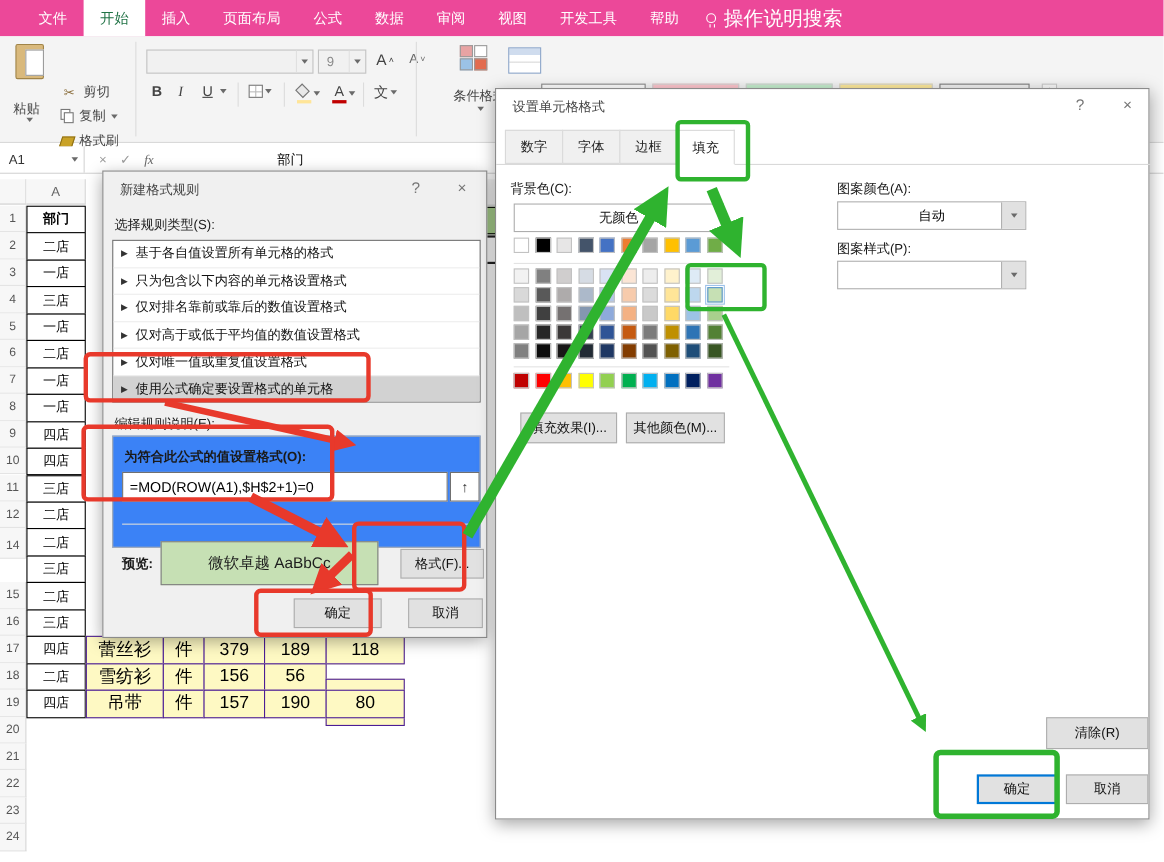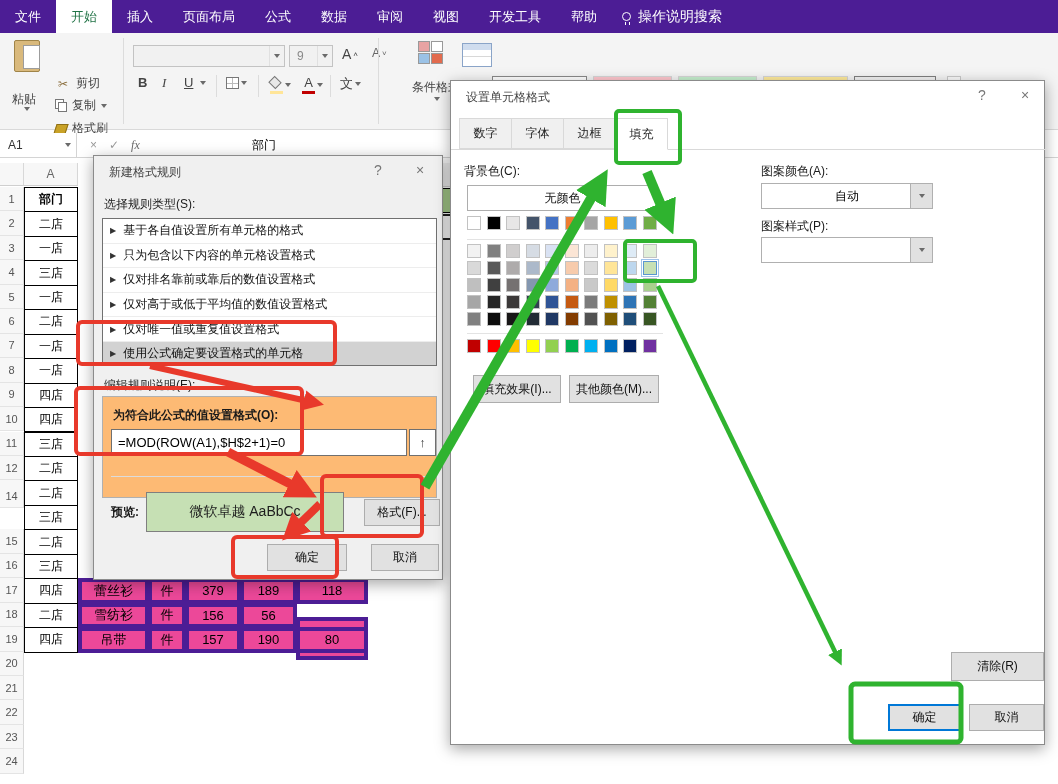--- a/index.html
+++ b/index.html
@@ -1,24 +1,24 @@
 <!DOCTYPE html>
 <html style="--red: #e8392b; --green: #2fb32f;"><head>
 <meta charset="utf-8">
 <style>
   html,body{margin:0;padding:0;background:#fff;}
   *{box-sizing:border-box;font-family:"Liberation Sans","DejaVu Sans",sans-serif;}
   .stage{position:relative;width:1058px;height:784px;overflow:hidden;background:#fff;}
 
   
-  .titlebar{position:absolute;left:0;top:0;width:1058px;height:33px;background:#4c1d95;display:flex;align-items:stretch;}
+  .titlebar{position:absolute;left:0;top:0;width:1058px;height:33px;background:#ec4899;display:flex;align-items:stretch;padding-left:20px;}
   .rtabs{display:flex;align-items:stretch;}
   .rtab{color:#fff;font-size:13px;display:flex;align-items:center;padding:0 15px;cursor:default;}
   .rtab.active{background:#fff;color:#217346;}
-  .tellme{display:flex;align-items:center;color:#fff;font-size:14px;gap:7px;padding-left:10px;}
+  .tellme{display:flex;align-items:center;color:#fff;font-size:18px;gap:7px;padding-left:10px;}
   .bulb{width:9px;height:9px;border:1.5px solid #fff;border-radius:50%;position:relative;display:inline-block;}
   .bulb:after{content:"";position:absolute;left:2px;top:9px;width:3px;height:3px;border-left:1.5px solid #fff;border-right:1.5px solid #fff;}
 
   
   .ribbon{position:absolute;left:0;top:33px;width:1058px;height:97px;background:#f4f4f4;border-bottom:1px solid #d9d9d9;}
   .grp-label{position:absolute;font-size:11px;color:#5e5e5e;}
   .vsep{position:absolute;top:5px;width:1px;height:86px;background:#dcdcdc;}
   .launcher{position:absolute;width:9px;height:9px;border-right:1px solid #8a8a8a;border-bottom:1px solid #8a8a8a;}
   .launcher:after{content:"";position:absolute;right:2px;bottom:2px;width:4px;height:4px;border-right:1px solid #8a8a8a;border-bottom:1px solid #8a8a8a;}
   .clip-icon{position:absolute;left:14px;top:7px;width:26px;height:32px;background:#d9b97c;border:1px solid #a08448;border-radius:2px;}
@@ -55,37 +55,37 @@
   .fbar{position:absolute;left:0;top:133px;width:1058px;height:25px;background:#fff;border-bottom:1px solid #d4d4d4;font-size:12px;color:#333;}
   .namebox{position:absolute;left:0;top:0;width:77px;height:24px;border-right:1px solid #d4d4d4;display:flex;align-items:center;padding-left:8px;}
   .namebox .caret{margin-left:auto;margin-right:5px;}
   .fx-area{position:absolute;left:90px;top:0;height:24px;display:flex;align-items:center;gap:12px;color:#9a9a9a;font-size:12px;}
   .fx{font-style:italic;font-family:"Liberation Serif","DejaVu Serif",serif;color:#6a6a6a;}
   .fvalue{position:absolute;left:252px;top:4px;color:#000;font-size:12px;}
   .colhead{position:absolute;top:163px;height:23px;background:#f7f7f7;border-bottom:1px solid #cfcfcf;border-right:1px solid #d8d8d8;color:#676767;font-size:12px;display:flex;align-items:center;justify-content:center;}
   .rownum{position:absolute;left:0;width:24px;background:#f7f7f7;border-right:1px solid #d8d8d8;border-bottom:1px solid #e4e4e4;color:#555;font-size:11px;display:flex;align-items:center;justify-content:center;}
   .acell{position:absolute;left:24px;width:54px;border:1px solid #000;background:#fff;font-size:12px;display:flex;align-items:center;justify-content:center;}
   .acell.hdr{font-weight:bold;}
-  .tcell{position:absolute;border:4px solid #4c1d95;background:#ec4899;font-size:13px;display:flex;align-items:center;justify-content:center;}
+  .tcell{position:absolute;border:1px solid #4c1d95;background:#fef9c3;font-size:16px;display:flex;align-items:center;justify-content:center;}
   .sliver-hdr{position:absolute;left:425px;top:163px;width:31px;height:24px;background:#f3f3f3;border-bottom:1px solid #cfcfcf;}
   .sliver-green{position:absolute;left:425px;top:188px;width:27px;height:25px;border:1px solid #000;font-size:12px;font-weight:bold;display:flex;align-items:center;padding-left:2px;}
   .sliver-white{position:absolute;left:425px;top:214px;width:27px;height:26px;border:2px solid #222;background:#fff;}
 
   
   .dialog{position:absolute;border:1px solid #8b8b8b;box-shadow:0 4px 14px rgba(0,0,0,.35);}
   .dlg-title{position:absolute;left:15px;top:8px;font-size:12px;color:#444;}
   .dlg-help,.dlg-close{position:absolute;top:6px;font-size:14px;color:#777;}
   .newrule{left:75px;top:155px;width:350px;height:425px;background:#f0f0f0;margin-left:18px;}
   .fmtcells{left:450px;top:80px;width:595px;height:665px;background:#fff;}
   .lbl{position:absolute;font-size:12px;color:#1a1a1a;}
   .rule-list{position:absolute;left:8px;top:62px;width:335px;height:148px;background:#fff;border:1px solid #707070;overflow:hidden;}
   .rule-item{height:24.6px;display:flex;align-items:center;font-size:12px;padding-left:7px;border-bottom:1px solid #ededed;color:#111;}
   .rule-item .tri{font-size:8px;color:#333;margin-right:7px;}
   .rule-item.sel{background:#d2d2d2;}
-  .editbox{position:absolute;left:8px;top:240px;width:335px;height:102px;background:#fdba74;border:1px solid #b0b0b0;}
+  .editbox{position:absolute;left:8px;top:240px;width:335px;height:102px;background:#3b82f6;border:1px solid #b0b0b0;}
   .frm-input{position:absolute;left:8px;top:32px;width:296px;height:27px;border:1px solid #707070;background:#fff;font-size:13px;display:flex;align-items:center;padding-left:6px;color:#000;}
   .collapse-btn{position:absolute;left:306px;top:32px;width:27px;height:27px;border:1px solid #707070;background:#fff;font-size:13px;font-weight:bold;display:flex;align-items:center;justify-content:center;color:#333;}
   .ed-sep{position:absolute;left:8px;top:79px;width:318px;height:1px;background:#dcdcdc;}
   .preview-box{position:absolute;left:43px;top:95px;width:198px;height:40px;border:1px solid #7f7f7f;font-size:14px;display:flex;align-items:center;justify-content:center;color:#1d1d1d;}
   .btn{position:absolute;background:#e1e1e1;border:1px solid #adadad;font-size:12px;color:#111;display:flex;align-items:center;justify-content:center;}
   .btn.white{background:#fff;}
   .btn.focus{border:2px solid #0078d7;}
 
   .tabstrip{position:absolute;left:8px;top:37px;display:flex;}
   .fc-tab{width:53px;height:31px;border:1px solid #d9d9d9;background:#f0f0f0;font-size:12px;display:flex;align-items:center;justify-content:center;color:#222;margin-right:-1px;}

